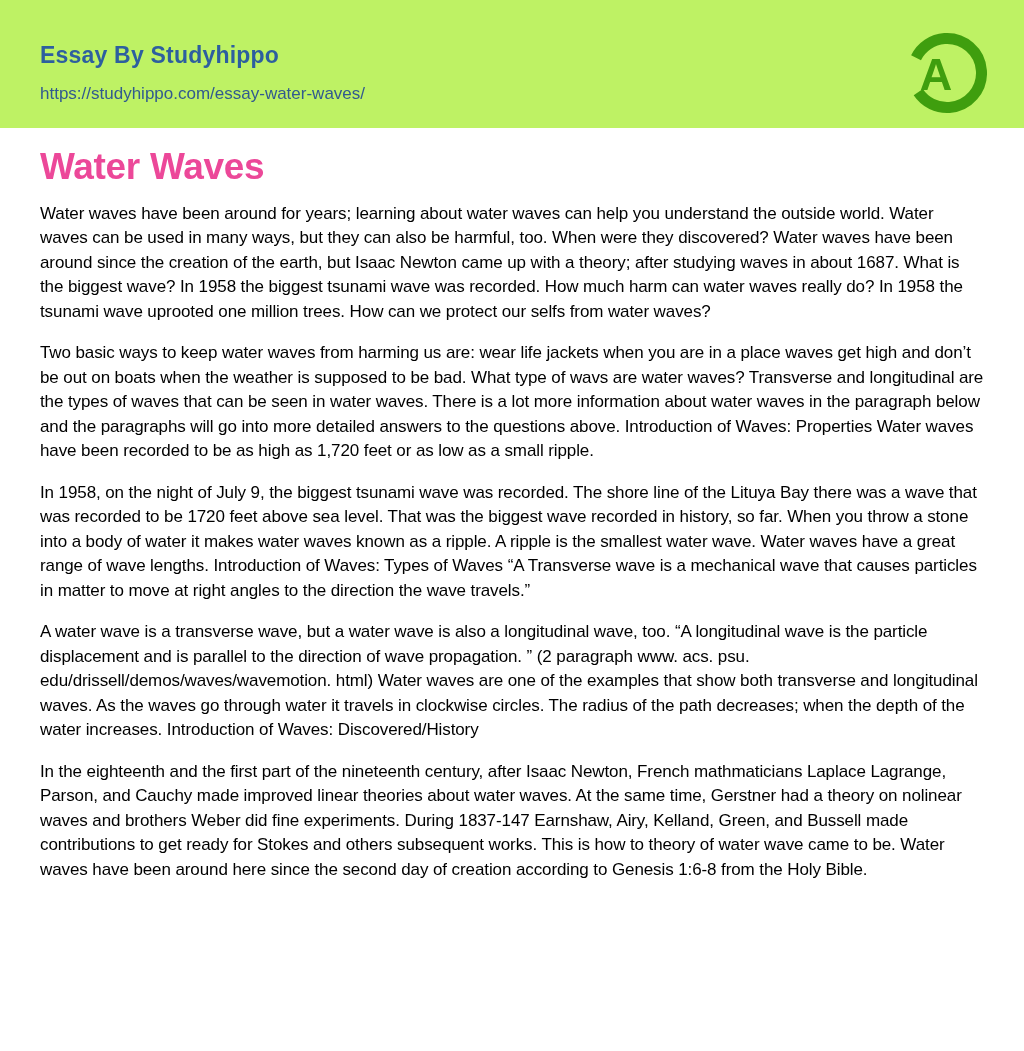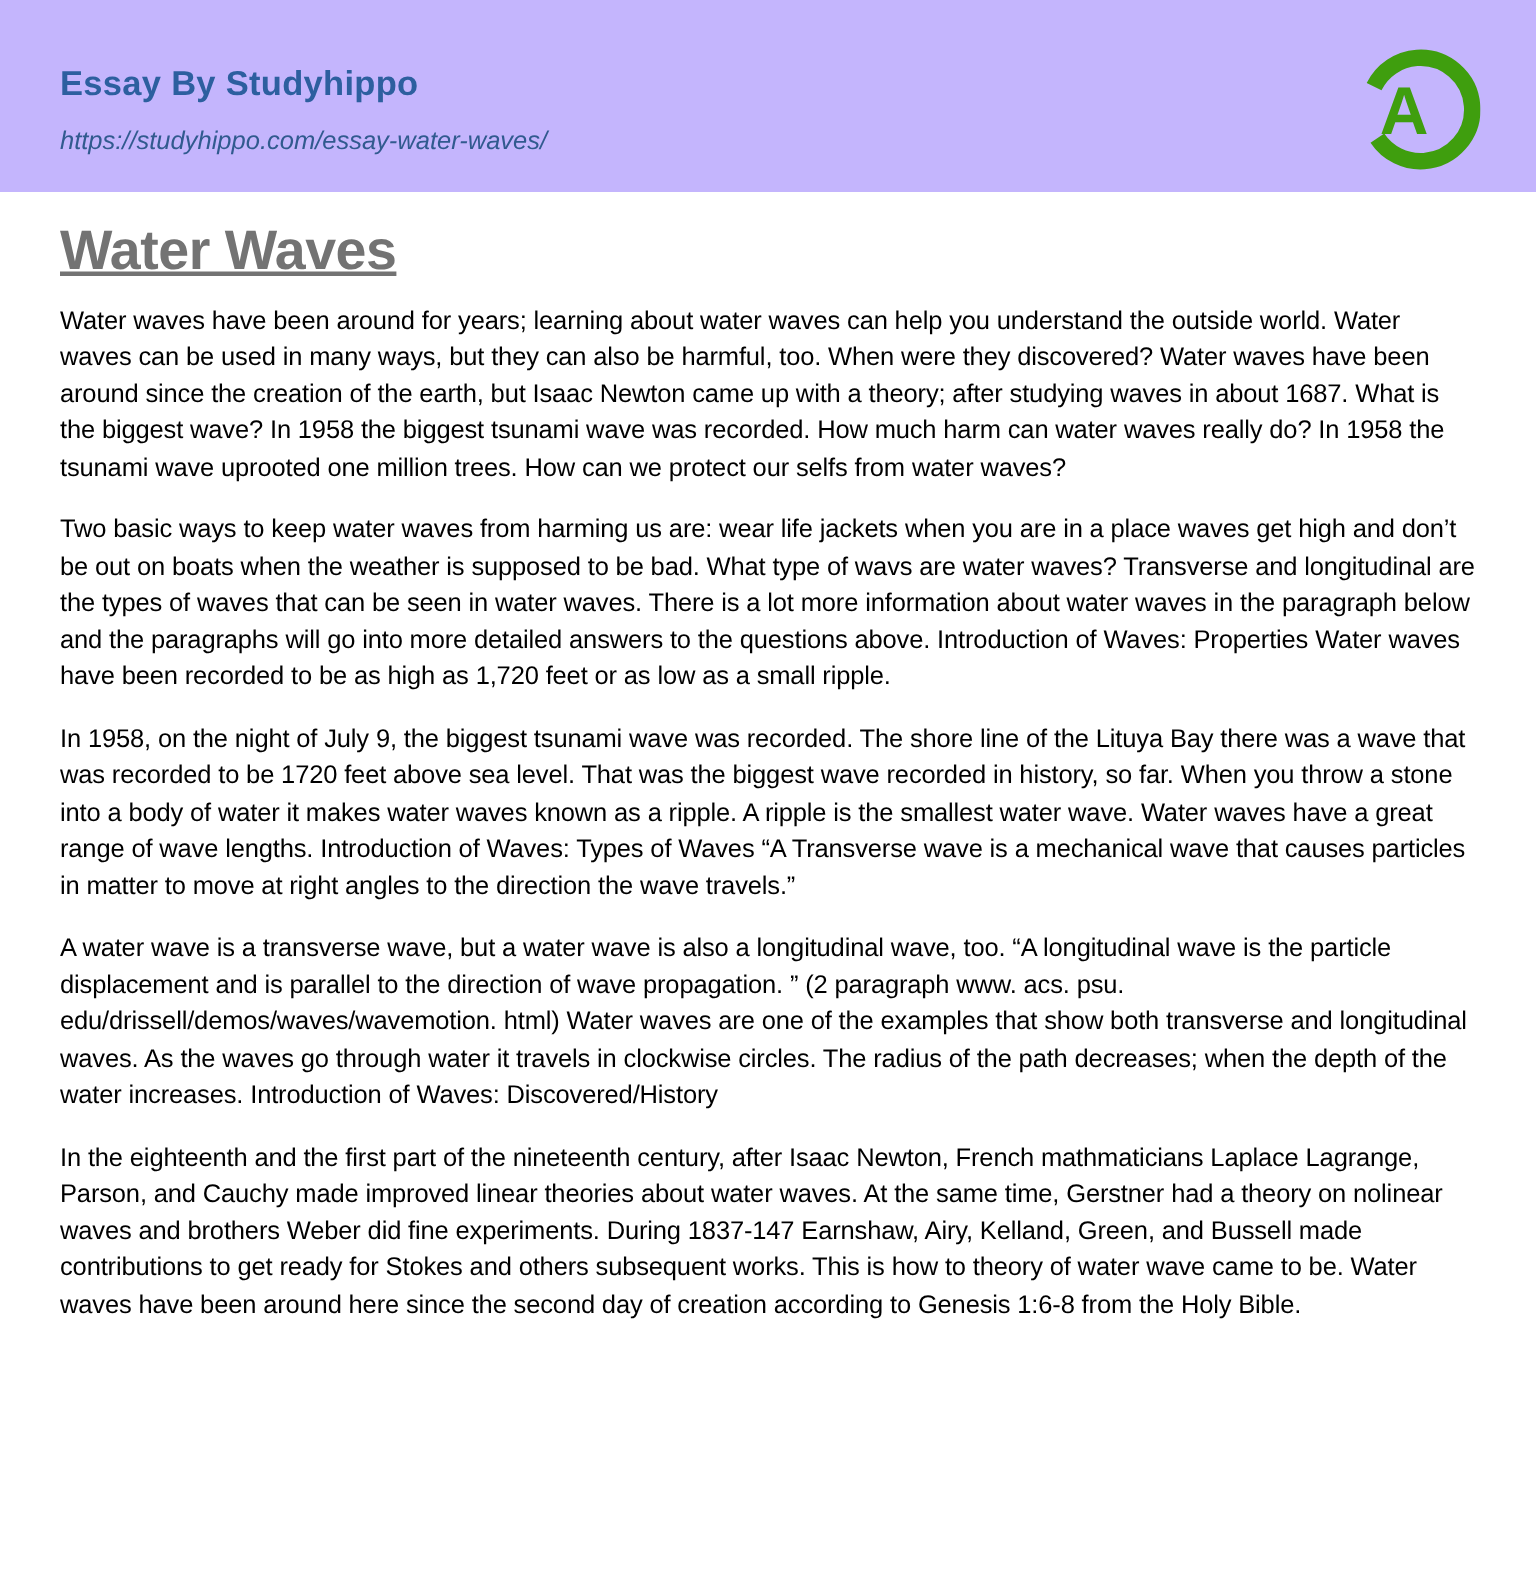--- a/index.html
+++ b/index.html
@@ -6,61 +6,59 @@
   html, body {
     width: 1024px;
     background: #ffffff;
     font-family: "Liberation Sans", sans-serif;
   }
   body { min-height: 1051px; }
 
   
   .page-header {
     height: 128px;
-    background: #c4b5fd;
+    background: #bef264;
     display: flex;
     align-items: center;
     justify-content: space-between;
     padding: 18px 36px 0 40px;
   }
   .header-text h2 {
     color: #2d5f9f;
     font-size: 23px;
     font-weight: 700;
     letter-spacing: 0.2px;
     margin-bottom: 15px;
   }
   .header-text a {
     color: #315a8f;
     font-size: 17px;
     text-decoration: none;
     display: inline-block;
-    font-style: italic;
   }
   .logo-wrap {
     width: 82px;
     height: 86px;
     display: flex;
     align-items: center;
     justify-content: center;
     cursor: pointer;
   }
 
   
   .article {
     padding: 18px 40px 0 40px;
   }
   .article h1 {
-    color: #737373;
+    color: #ec4899;
     font-size: 37px;
     font-weight: 800;
     letter-spacing: -0.3px;
     line-height: 1.15;
     margin: 0 0 13px 0;
-    text-decoration: underline;
   }
   .article p {
     color: #000000;
     font-size: 17px;
     line-height: 24.5px;
     margin: 0 0 17px 0;
     letter-spacing: -0.1px;
   }
 </style>
 </head>

